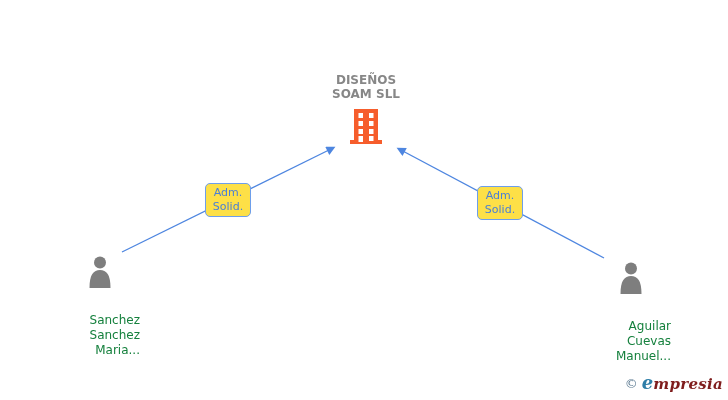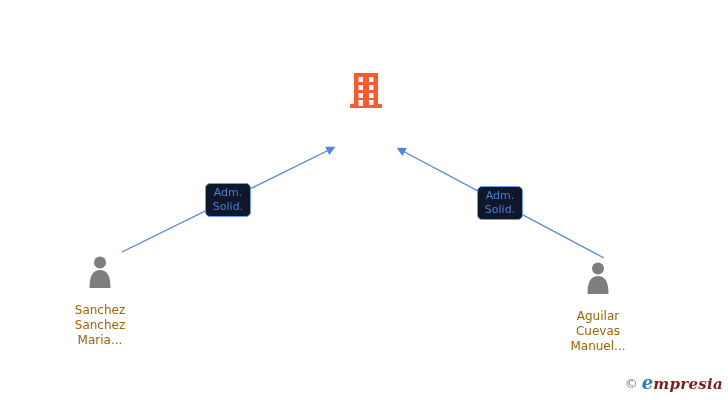--- a/index.html
+++ b/index.html
@@ -14,35 +14,35 @@
 
   .company-node{position:absolute;left:326px;top:73px;width:80px;text-align:center;cursor:pointer;}
   .company-name{
     font-size:12px;font-weight:bold;color:#878787;line-height:14px;
     margin-bottom:8px;letter-spacing:0px;
   }
   .building-wrap{display:inline-block;width:34px;height:35px;}
 
   .edge-label{
     position:absolute;width:46px;height:34px;box-sizing:border-box;
-    background:#0f172a;border:1px solid #6D9EEB;border-radius:5px;
+    background:#fde047;border:1px solid #6D9EEB;border-radius:5px;
     color:#4A7FD6;font-size:11px;line-height:14px;text-align:center;
     display:flex;align-items:center;justify-content:center;
     padding:2px 5px;word-spacing:30px; 
   }
   .edge-label.left{left:205px;top:183px;}
   .edge-label.right{left:477px;top:186px;}
 
   .person-node{position:absolute;text-align:center;cursor:pointer;}
   .person-node .icon{display:inline-block;width:28px;height:32px;}
   .person-name{
-    font-size:12px;color:#a16207;line-height:15px;margin-top:11px;
+    font-size:12px;color:#15803d;line-height:15px;margin-top:21px;text-align:right;
   }
   .person-left{left:60px;top:256px;width:80px;}
-  .person-right{left:558px;top:262px;width:80px;}
+  .person-right{left:591px;top:262px;width:80px;}
 
   .brand{
     position:absolute;right:5px;bottom:7px;
     font-size:13px;white-space:nowrap;
   }
   .brand .copy{color:#5F7D94;font-size:13px;vertical-align:1px;}
   .brand .e{
     color:#2E7EA8;font-family:"DejaVu Serif","Liberation Serif",serif;
     font-style:italic;font-size:18px;font-weight:bold;margin-left:4px;
   }
@@ -60,20 +60,21 @@
     <defs>
       <marker id="arrowhead" viewBox="0 0 10 10" refX="7" refY="5" markerWidth="8" markerHeight="7" orient="auto">
         <path d="M0,0 L10,5 L0,10 Z" fill="#4E86E0"></path>
       </marker>
     </defs>
     <line x1="122" y1="252" x2="333" y2="148" stroke="#4E86E0" stroke-width="1.3" marker-end="url(#arrowhead)"></line>
     <line x1="604" y1="258" x2="399" y2="149" stroke="#4E86E0" stroke-width="1.3" marker-end="url(#arrowhead)"></line>
   </svg>
 
   <div class="company-node">
+    <div class="company-name">DISEÑOS SOAM SLL</div>
     <span class="building-wrap">
       <svg viewBox="0 0 34 35" width="34" height="35">
         <rect x="1" y="31" width="32" height="4" fill="#F65D2C"></rect>
         <rect x="5" y="0" width="24" height="33" fill="#F65D2C"></rect>
         <rect x="9.5" y="4" width="4.5" height="5" fill="#ffffff"></rect>
         <rect x="20" y="4" width="4.5" height="5" fill="#ffffff"></rect>
         <rect x="9.5" y="12" width="4.5" height="5" fill="#ffffff"></rect>
         <rect x="20" y="12" width="4.5" height="5" fill="#ffffff"></rect>
         <rect x="9.5" y="20" width="4.5" height="5" fill="#ffffff"></rect>
         <rect x="20" y="20" width="4.5" height="5" fill="#ffffff"></rect>

